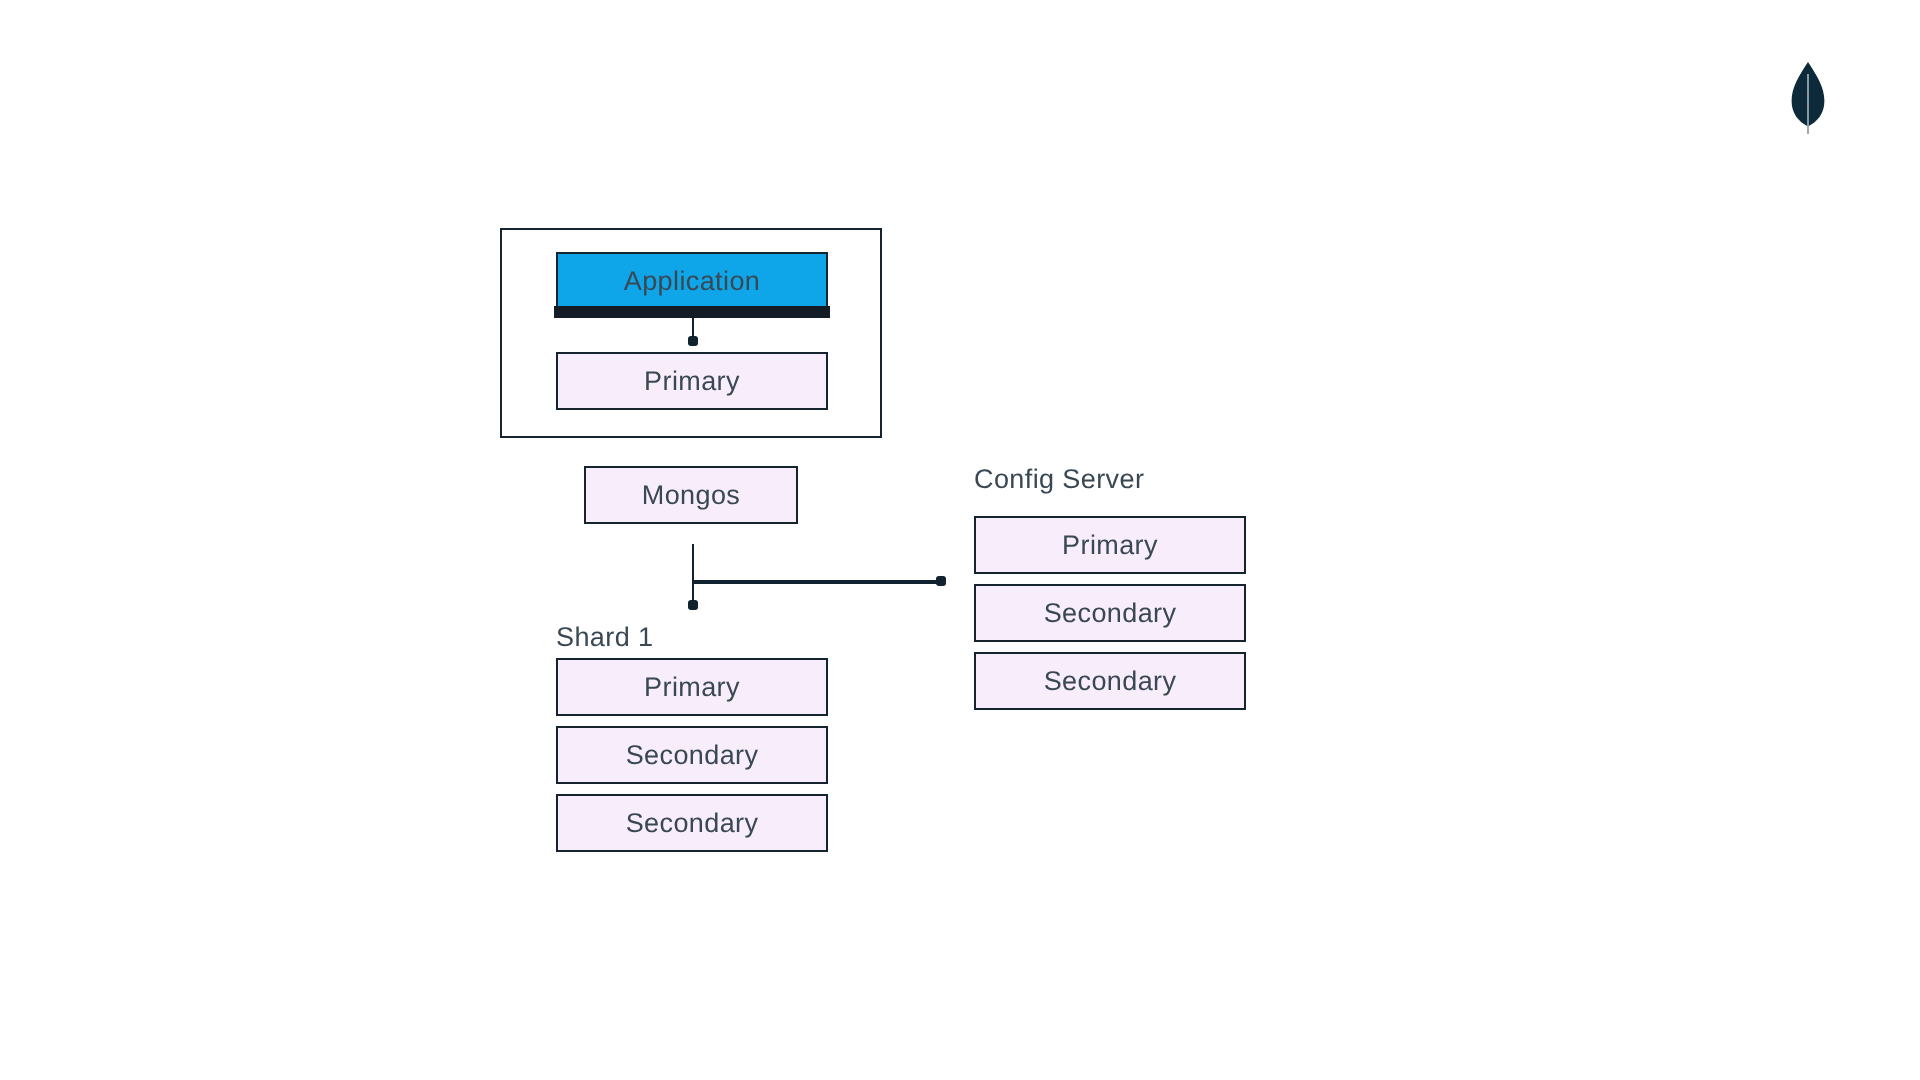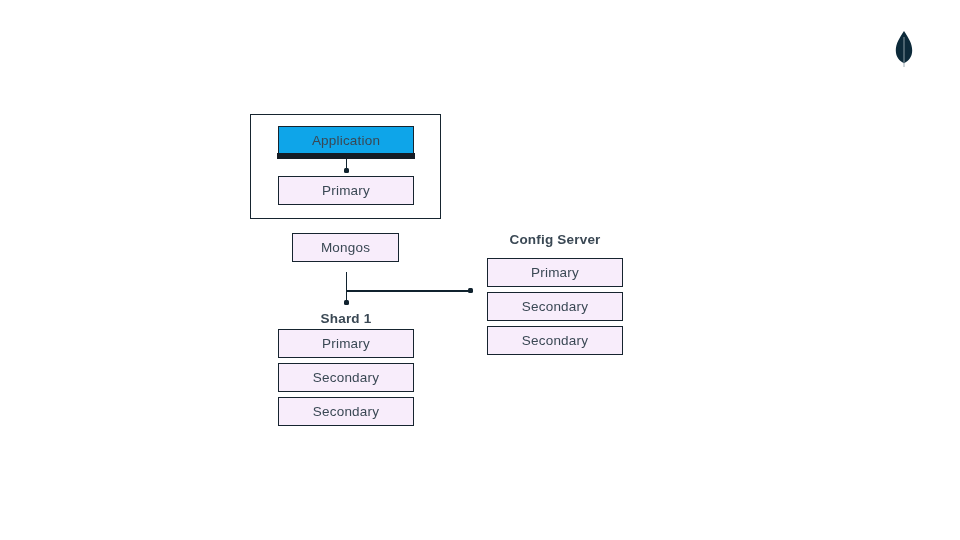--- a/index.html
+++ b/index.html
@@ -16,21 +16,21 @@
     background:var(--node_fill,#f8edfb);
     color:var(--text,#3a4854);
   }
   .node.white { background:#0ea5e9;align-items:center; }
   .group {
     position:absolute; box-sizing:border-box;
     border:1.3px solid var(--node_border,#16242f); background:#ffffff;
   }
   .label {
     position:absolute; font-size:13.5px; letter-spacing:.2px;
-    text-align:center; color:var(--text,#3a4854);font-weight:bold;
+    color:var(--text,#3a4854);
   }
   .line { position:absolute; background:var(--line,#10222e); }
   .dot  { position:absolute; width:5px; height:5px; border-radius:1.5px; background:var(--line,#10222e); }
   .bar  { position:absolute; background:var(--bar,#141c25); }
   .logo { position:absolute; left:894px; top:30px; width:20px; height:38px; }
 </style>
 </head>
 <body>
 
 <div class="slide">

